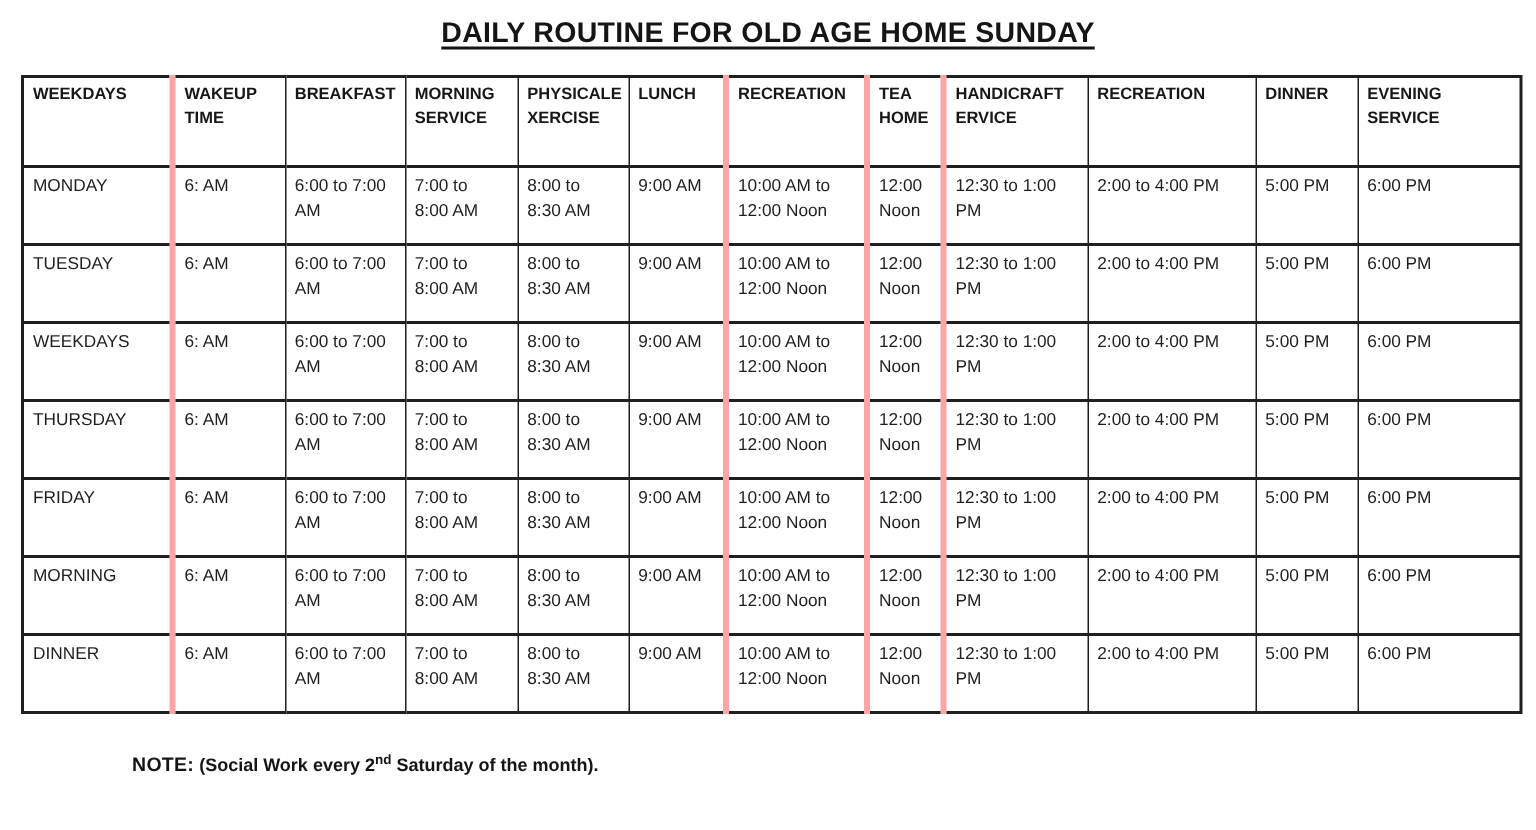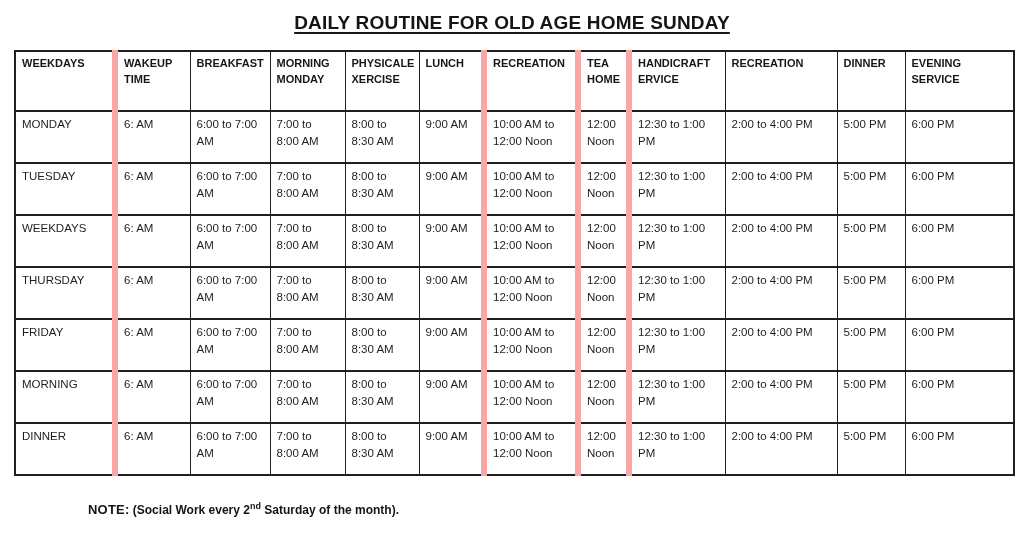--- a/index.html
+++ b/index.html
@@ -35,21 +35,21 @@
     border-left: 1px solid #1f1f1f;
     border-right: 1px solid #1f1f1f;
     vertical-align: top;
     text-align: left;
     padding: 4px 8px 3px 6px;
     line-height: 1.45;
     overflow: hidden;
   }
   th { font-size: 11px; font-weight: 700; height: 60px; color: #171717; }
   td { font-size: 11.5px; font-weight: 400; height: 52px; color: #1e1e1e; }
-  .thickL { border-left: 6px solid #fca5a5; }
+  .thickL { border-left: 4px solid #fca5a5; }
   
   .c0{width:100px}.c1{width:75px}.c2{width:80px}.c3{width:75px}
   .c4{width:74px}.c5{width:65px}.c6{width:94px}.c7{width:51px}
   .c8{width:96px}.c9{width:112px}.c10{width:68px}.c11{width:109px}
   .note {
     margin: 25px 0 0 74px;
     font-size: 12px;
     font-weight: 700;
     color: #151515;
   }
@@ -61,21 +61,21 @@
 
 <div class="page">
   <div class="title">DAILY ROUTINE FOR OLD AGE HOME SUNDAY</div>
 
   <table class="routine">
     <thead>
       <tr id="header-row">
           <th class="c0">WEEKDAYS</th>
           <th class="c1 thickL">WAKEUP TIME</th>
           <th class="c2">BREAKFAST</th>
-          <th class="c3">MORNING MONDAY</th>
+          <th class="c3">MORNING SERVICE</th>
           <th class="c4">PHYSICALE XERCISE</th>
           <th class="c5">LUNCH</th>
           <th class="c6 thickL">RECREATION</th>
           <th class="c7 thickL">TEA HOME</th>
           <th class="c8 thickL">HANDICRAFT ERVICE</th>
           <th class="c9">RECREATION</th>
           <th class="c10">DINNER</th>
           <th class="c11">EVENING SERVICE</th>
         </tr>
     </thead>

